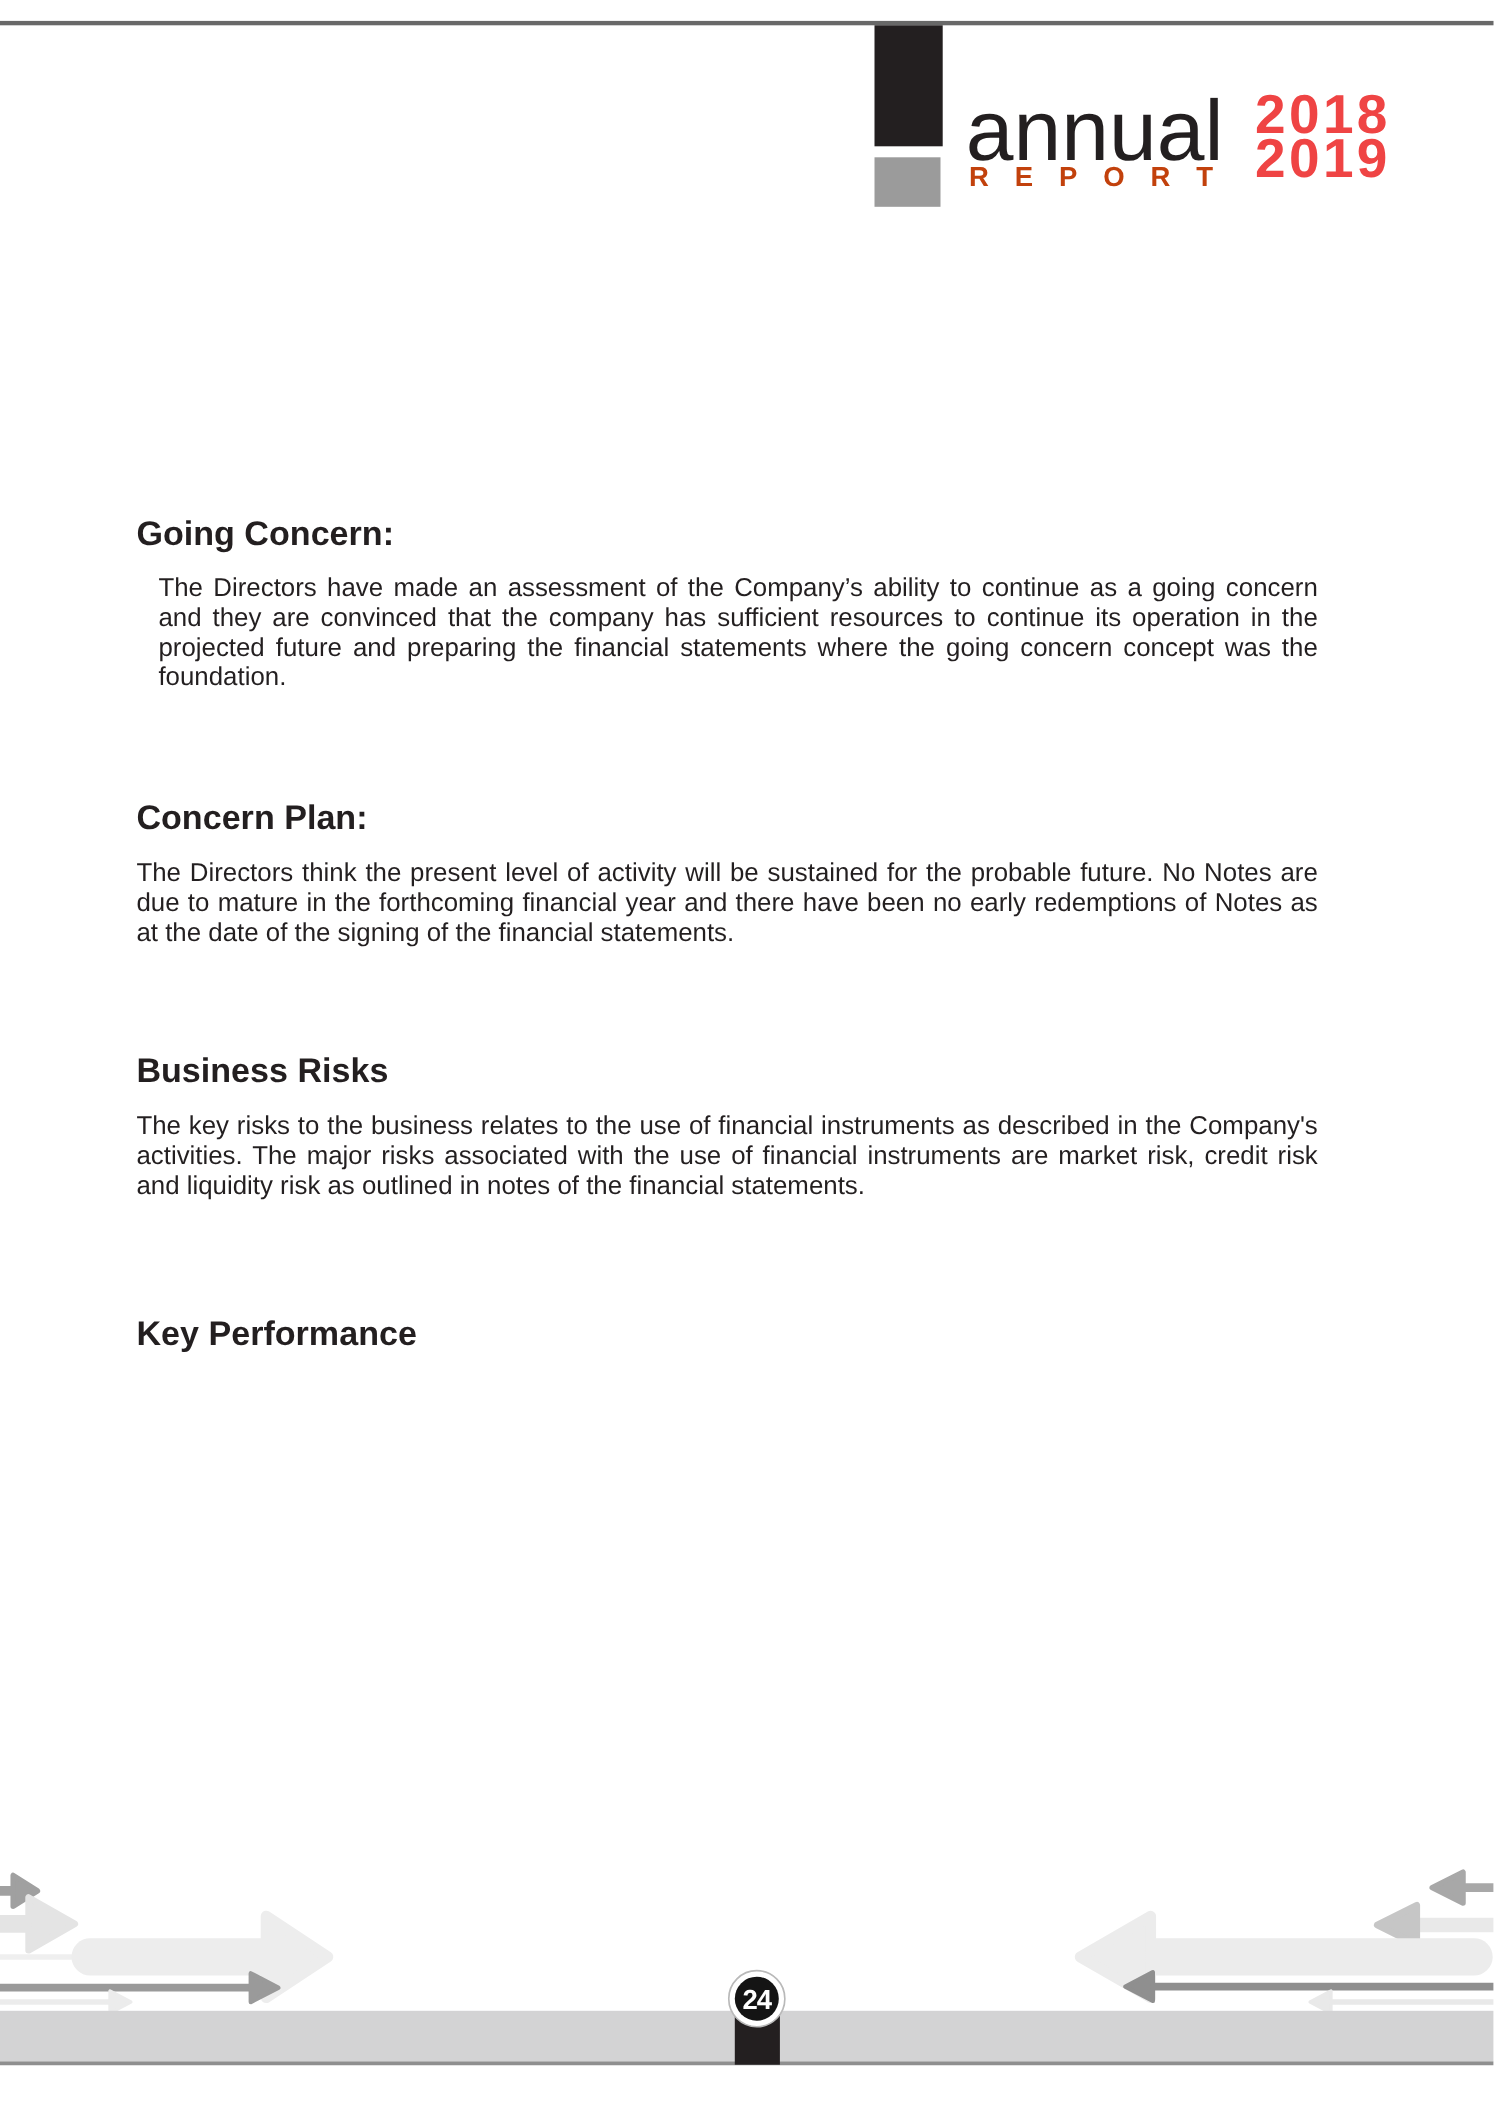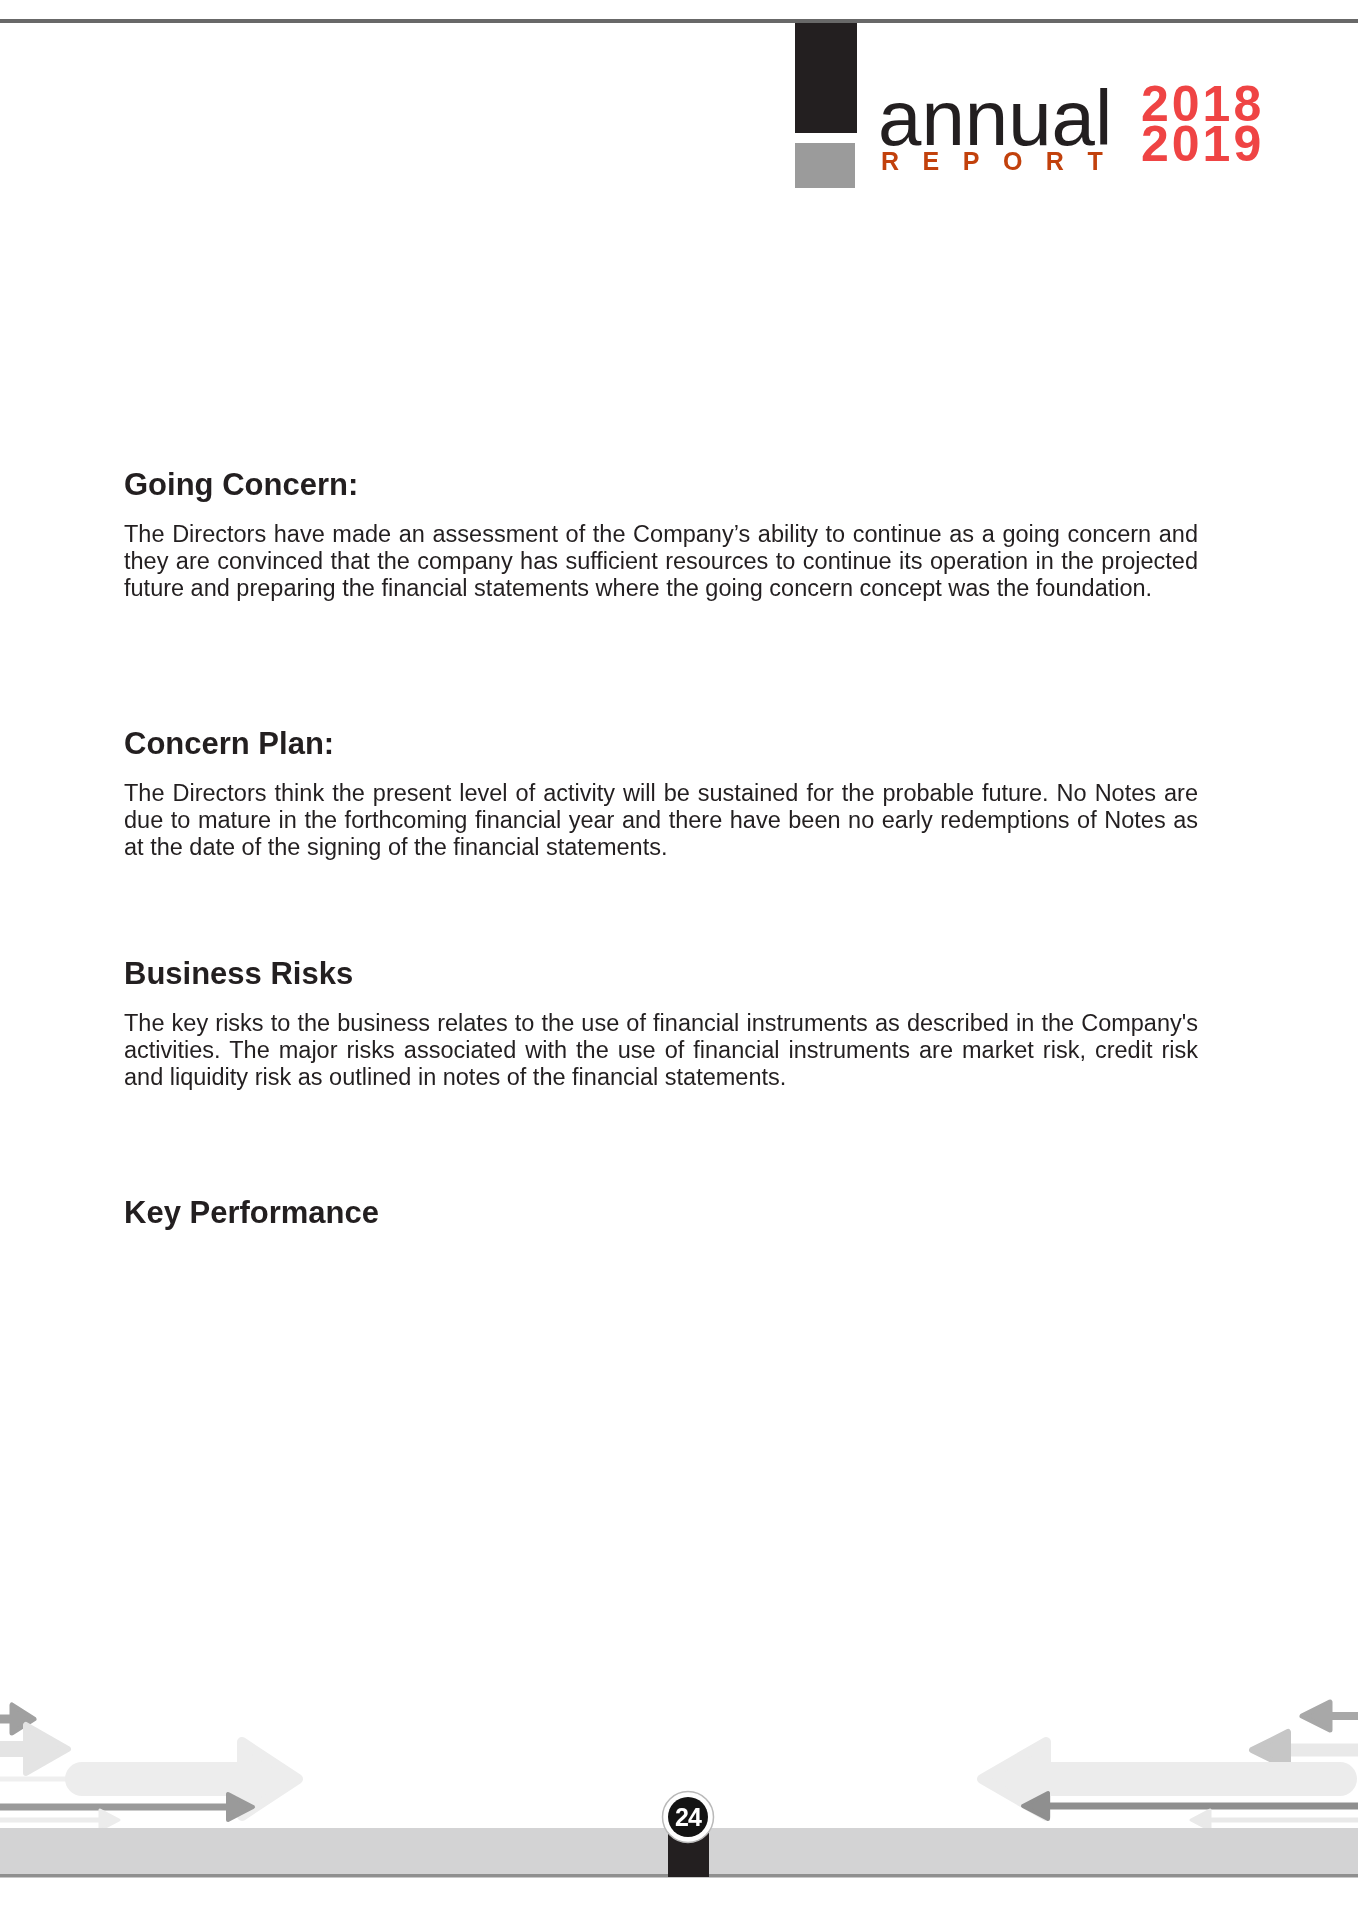--- a/index.html
+++ b/index.html
@@ -79,21 +79,21 @@
   }
   .sec-body{
     position:absolute;
     left:0; right:0;
     font-size:23.5px;
     line-height:27px;
     text-align:justify;
     text-align-last:left;
     color:#231f20;
   }
-  .h-1{top:467px;} .p-1{top:521px;}
+  .h-1{top:467px;} .p-1{top:521px;margin-left:20px;}
   .h-2{top:726px;} .p-2{top:780px;}
   .h-3{top:956px;} .p-3{top:1010px;}
   .h-4{top:1195px;} .p-4{top:1249px;}
   
   .footer-art{
     position:absolute;
     left:0; top:1690px;
     width:1358px; height:230px;
   }
   .badge-num{

